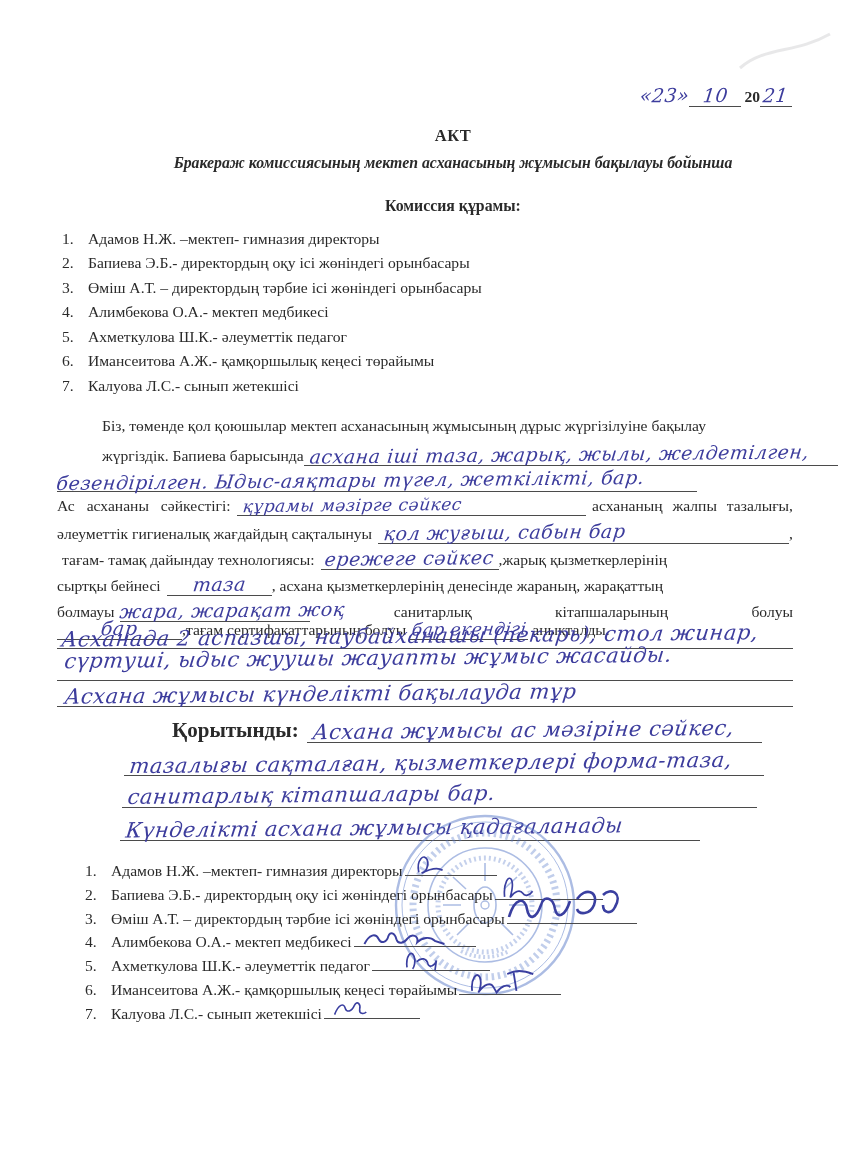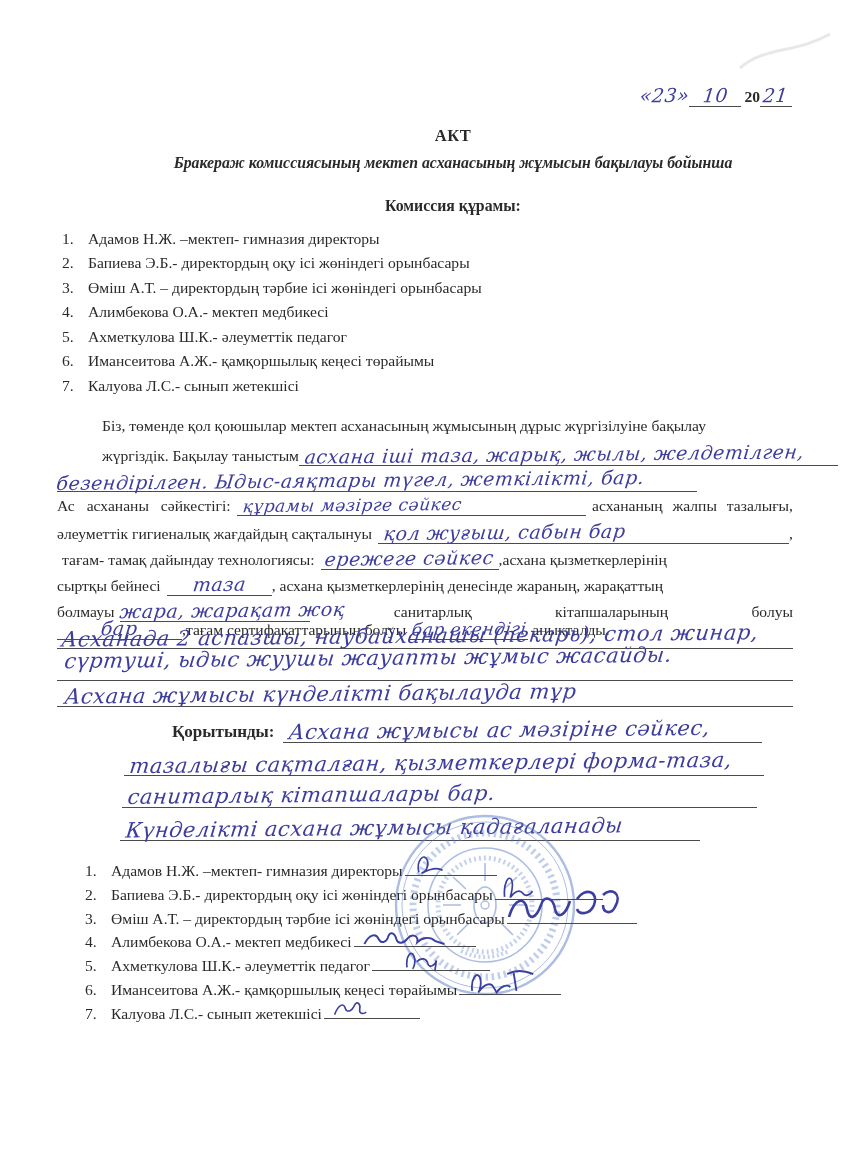--- a/index.html
+++ b/index.html
@@ -101,21 +101,21 @@
   <div class="listrow" style="left:62px;top:377px;">
       <span class="num">7.</span>
       <span>Калуова Л.С.- сынып жетекшісі</span>
     </div>
 
   <div class="row indent" style="top:417px;">
       <span>Біз, төменде қол қоюшылар мектеп асханасының жұмысының дұрыс жүргізілуіне бақылау</span>
     </div>
 
   <div class="row indent" style="top:443px;">
-    <span>жүргіздік. Бақылау таныстым</span>
+    <span>жүргіздік. Бапиева барысында</span>
     <span class="fill left"><span class="hw hw-m">асхана іші таза, жарық, жылы, желдетілген,</span></span>
   </div>
   <div class="row" style="top:469px;">
     <span class="blank left" style="width:640px;text-align:left;"><span class="hw hw-m">безендірілген. Ыдыс-аяқтары түгел, жеткілікті, бар.</span></span>
     <span class="sp"></span>
   </div>
 
   <div class="row" style="top:495px;">
     <span class="ws8">Ас асхананы сәйкестігі:</span>
     <span class="fill left" style="margin:0 6px;"><span class="hw hw-s">құрамы мәзірге сәйкес</span></span>
@@ -124,21 +124,21 @@
 
   <div class="row" style="top:521px;">
     <span>әлеуметтік гигиеналық жағдайдың сақталынуы</span>
     <span class="fill left" style="margin-left:6px;"><span class="hw hw-m">қол жуғыш, сабын бар</span></span>
     <span>,</span>
   </div>
 
   <div class="row" style="top:547px;padding-left:5px;">
     <span>тағам- тамақ дайындау технологиясы:</span>
     <span class="blank left" style="width:178px;margin-left:6px;"><span class="hw hw-m">ережеге сәйкес</span></span>
-    <span>,асхана қызметкерлерінің</span>
+    <span>,жарық қызметкерлерінің</span>
   </div>
 
   <div class="row" style="top:573px;">
     <span>сыртқы бейнесі</span>
     <span class="blank left" style="width:105px;margin-left:6px;"><span class="hw hw-m">таза</span></span>
     <span>, асхана қызметкерлерінің денесінде жараның, жарақаттың</span>
   </div>
 
   <div class="row" style="top:599px;">
     <span>болмауы</span>
@@ -158,21 +158,21 @@
     <span>анықталды.</span>
     <span class="sp"></span>
   </div>
 
   <div class="hwline uline" style="top:624px;"><span class="hw hw-l" style="padding-left:5px;">Асханада 2 аспазшы, наубайханашы (пекарь), стол жинар,</span></div>
   <div class="hwline" style="top:646px;"><span class="hw hw-l" style="padding-left:8px;">сүртуші, ыдыс жуушы жауапты жұмыс жасайды.</span></div>
   <div class="hwline uline" style="top:656px;"></div>
   <div class="hwline uline" style="top:682px;"><span class="hw hw-l" style="padding-left:8px;">Асхана жұмысы күнделікті бақылауда тұр</span></div>
 
   <div class="row" style="top:718px;left:130px;width:632px;">
-    <span class="bold" style="padding:0 8px 0 14px;font-size:17px;">Қорытынды:</span>
+    <span class="bold" style="padding:0 8px 0 14px;font-size:21px;">Қорытынды:</span>
     <span class="fill left"><span class="hw hw-l">Асхана жұмысы ас мәзіріне сәйкес,</span></span>
   </div>
   <div class="hwline uline" style="top:751px;left:124px;width:640px;"><span class="hw hw-l" style="padding-left:6px;">тазалығы сақталған, қызметкерлері форма-таза,</span></div>
   <div class="hwline uline" style="top:783px;left:122px;width:635px;"><span class="hw hw-l" style="padding-left:6px;">санитарлық кітапшалары бар.</span></div>
   <div class="hwline uline" style="top:816px;left:120px;width:580px;"><span class="hw hw-l" style="padding-left:6px;">Күнделікті асхана жұмысы қадағаланады</span></div>
 
   <svg class="abs" style="left:391px;top:811px;opacity:0.5;" width="188" height="188" viewBox="0 0 188 188">
     <g stroke="#5b7cc9" fill="none">
       <circle cx="94" cy="94" r="89" stroke-width="2.4"></circle>
       <circle cx="94" cy="94" r="83" stroke-width="1"></circle>

